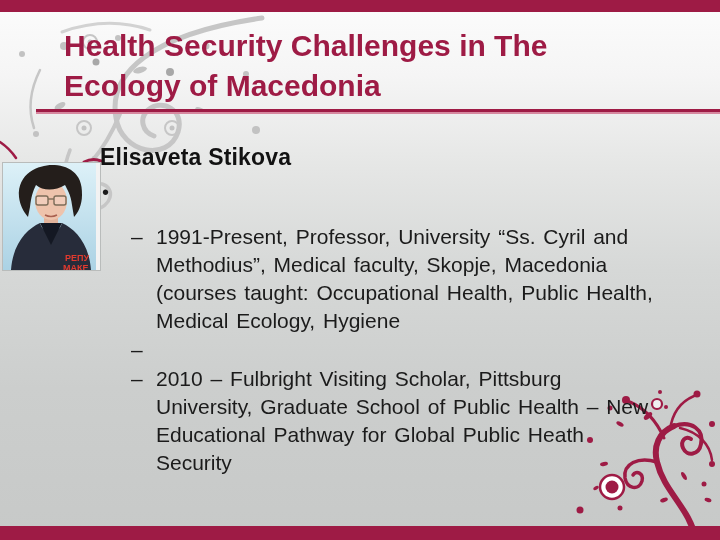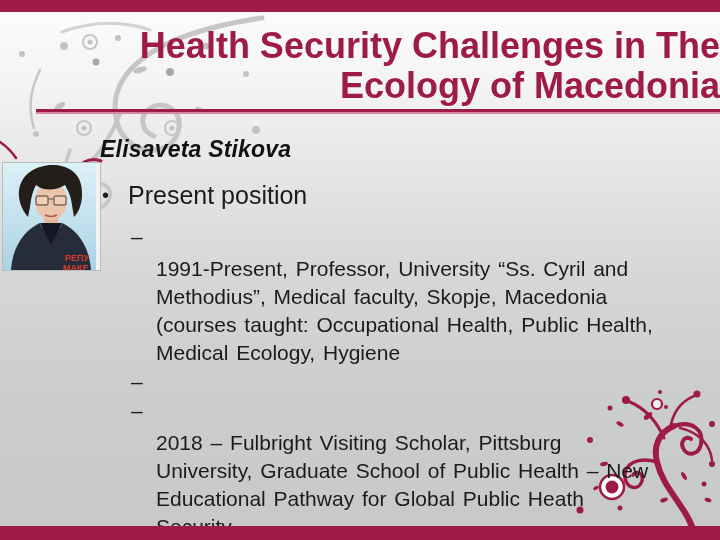--- a/index.html
+++ b/index.html
@@ -6,39 +6,39 @@
   .slide{
     position:relative;width:720px;height:540px;overflow:hidden;
     font-family:"Liberation Sans",sans-serif;
     background:linear-gradient(180deg,#fcfcfc 0%,#f5f5f5 14%,#e6e7e6 30%,#d6d8d7 50%,#cccecd 72%,#c7c9c8 100%);
   }
   .top-bar{position:absolute;top:0;left:0;width:720px;height:12px;background:#9e1b45;z-index:5;}
   .bottom-bar{position:absolute;bottom:0;left:0;width:720px;height:14px;background:#9e1b45;z-index:5;}
   .swirl-tl{position:absolute;left:0;top:10px;z-index:1;}
   .flourish-br{position:absolute;left:560px;top:380px;z-index:2;}
   .slide-title{
-    position:absolute;top:26px;left:86px;width:634px;z-index:3;
-    text-align:right;font-weight:bold;font-size:36px;line-height:40px;
+    position:absolute;top:26px;left:64px;width:634px;z-index:3;
+    text-align:left;font-weight:bold;font-size:30px;line-height:40px;
     color:#9e1b45;letter-spacing:0px;
   }
   .title-rule{position:absolute;top:109px;left:36px;width:684px;z-index:3;}
   .rule-dark{height:3px;background:#9e1b45;}
   .rule-light{height:2px;background:#d6889f;}
   .photo{position:absolute;left:3px;top:163px;width:97px;height:107px;z-index:4;
     outline:1px solid #b9bcbb;}
-  .speaker-name{position:absolute;left:100px;top:136px;z-index:4;
-    font-size:23px;font-weight:bold;color:#121212;letter-spacing:.2px;font-style:italic;}
+  .speaker-name{position:absolute;left:100px;top:144px;z-index:4;
+    font-size:23px;font-weight:bold;color:#121212;letter-spacing:.2px;}
   .bullet-row{position:absolute;left:102px;top:181px;z-index:4;display:flex;align-items:center;
     font-size:25px;color:#1b1b1b;}
   .bullet-dot{width:26px;font-size:20px;color:#1b1b1b;}
   .positions{position:absolute;left:131px;top:223px;width:585px;z-index:4;
     font-size:21px;line-height:28px;color:#1b1b1b;word-spacing:2px;}
   .position-item{display:flex;margin-bottom:1px;}
   .dash-marker{flex:none;width:25px;}
-  .position-text{white-space:pre-line;margin-top:32px;}
+  .position-text{white-space:pre-line;}
 </style>
 </head>
 <body>
 
 <div class="slide">
 
   <div class="top-bar"></div>
 
   <svg class="swirl-tl" width="280" height="220" viewBox="0 0 280 220">
     <g fill="none" stroke="#c6c6c6" stroke-linecap="round">
@@ -144,37 +144,36 @@
     <path d="M8,107 C10,80 24,66 37,60 C40,72 56,72 59,60 C72,66 86,80 88,107 Z" fill="#272c3a"></path>
     <path d="M37,60 L48,82 L59,60 Z" fill="#141823"></path>
     <text x="62" y="98" font-family="Liberation Sans, sans-serif" font-size="9" font-weight="bold" fill="#e03a2f">РЕПУ</text>
     <text x="60" y="108" font-family="Liberation Sans, sans-serif" font-size="9" font-weight="bold" fill="#e03a2f">МАКЕ</text>
   </svg>
 
   <div class="speaker-name">Elisaveta Stikova</div>
 
   <div class="bullet-row">
     <span class="bullet-dot">•</span>
-    <span>Present position</span>
   </div>
 
   <div class="positions">
     <div class="position-item">
       <span class="dash-marker">–</span>
       <span class="position-text">1991-Present, Professor, University “Ss. Cyril and
 Methodius”, Medical faculty, Skopje, Macedonia
 (courses taught: Occupational Health, Public Health,
 Medical Ecology, Hygiene</span>
     </div>
     <div class="position-item">
       <span class="dash-marker">–</span>
     </div>
     <div class="position-item">
       <span class="dash-marker">–</span>
-      <span class="position-text">2018 – Fulbright Visiting Scholar, Pittsburg
+      <span class="position-text">2010 – Fulbright Visiting Scholar, Pittsburg
 University, Graduate School of Public Health – New
 Educational Pathway for Global Public Heath
 Security</span>
     </div>
   </div>
 
   <div class="bottom-bar"></div>
 </div>
 
 </body></html>

